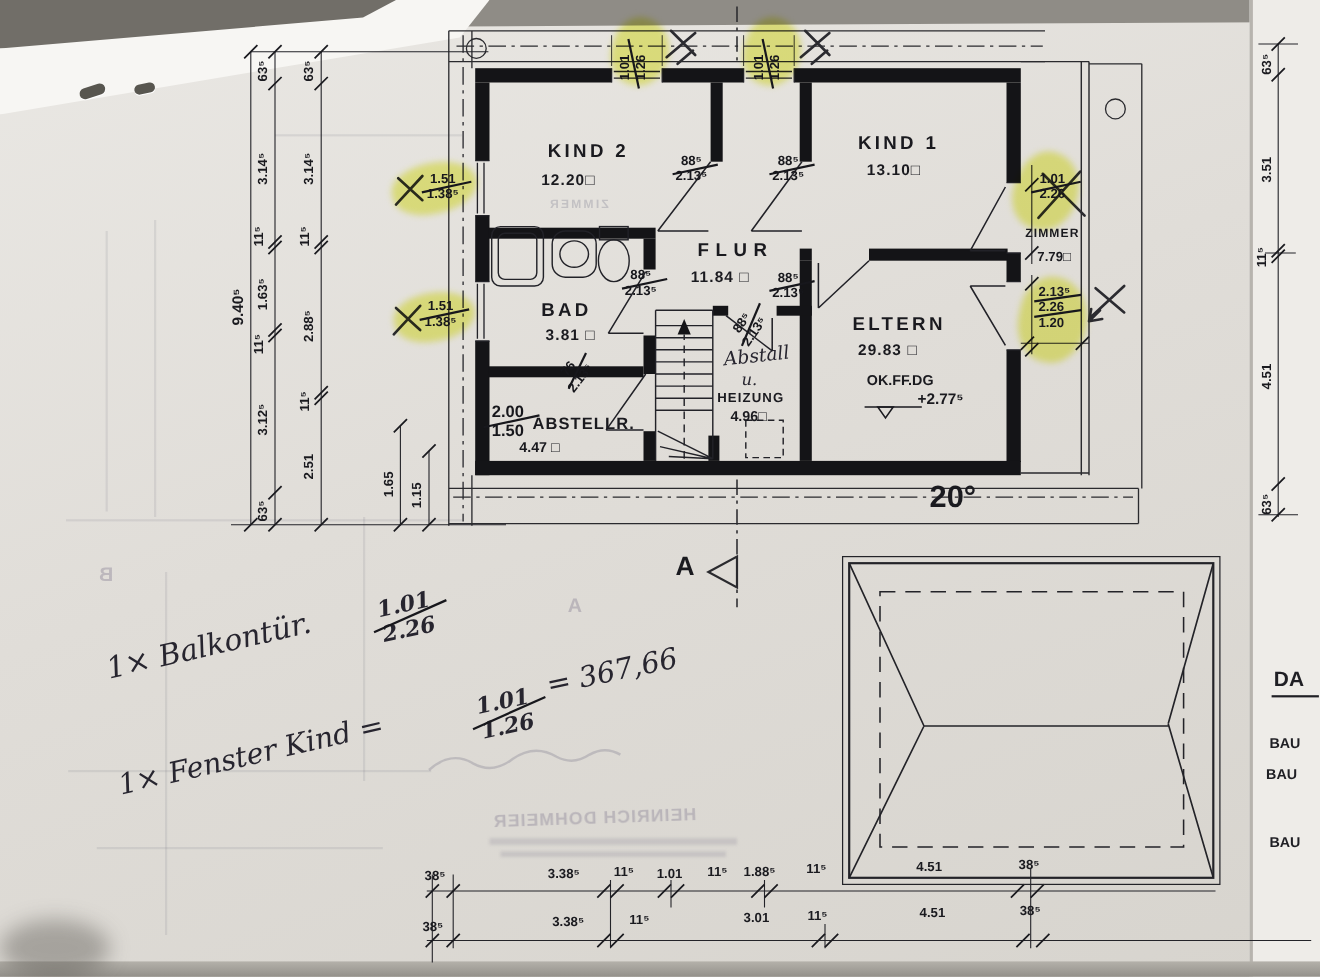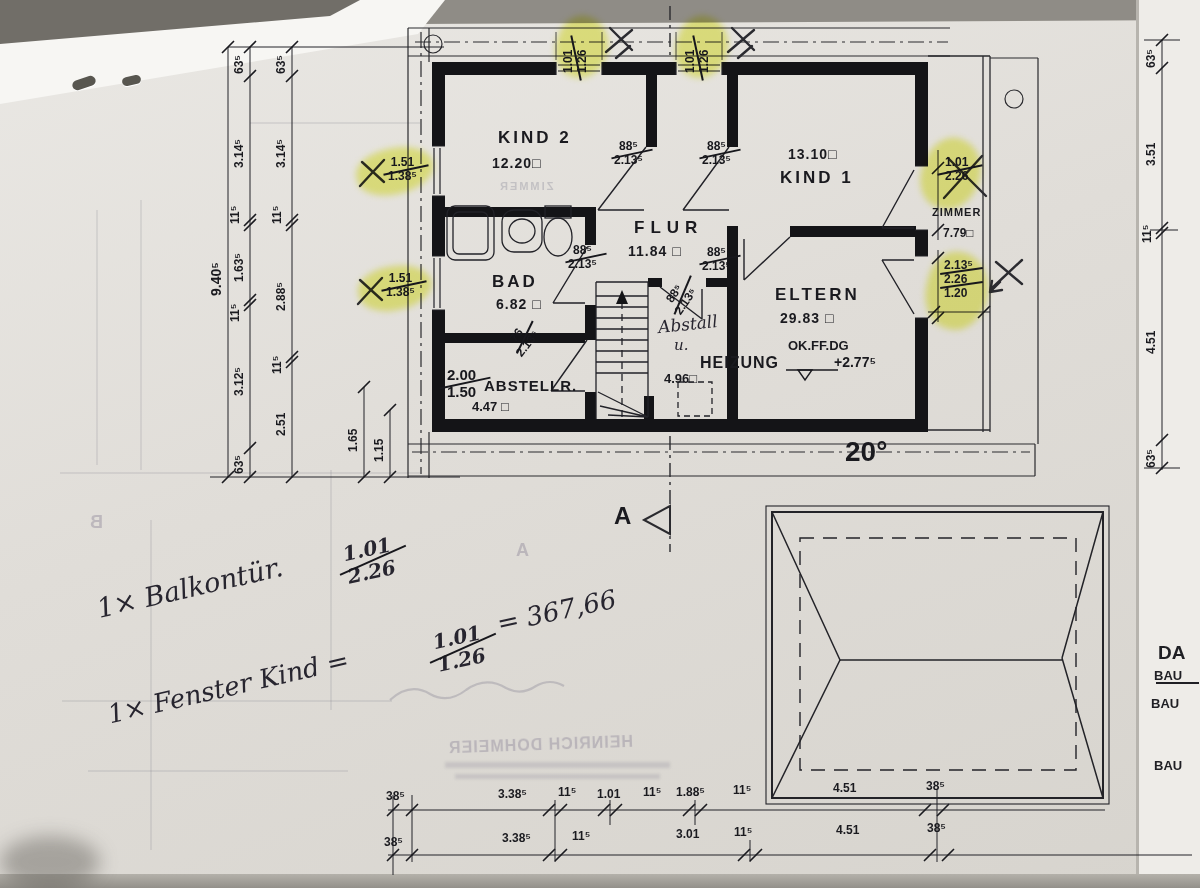--- a/index.html
+++ b/index.html
@@ -186,35 +186,35 @@
 
   <div class="hl" style="left:556px;top:16px;width:52px;height:62px;transform:rotate(18deg);"></div>
   <div class="hl" style="left:676px;top:16px;width:52px;height:62px;transform:rotate(18deg);"></div>
   <div class="hl" style="left:356px;top:148px;width:78px;height:46px;transform:rotate(-14deg);"></div>
   <div class="hl" style="left:358px;top:266px;width:74px;height:44px;transform:rotate(-12deg);"></div>
   <div class="hl" style="left:922px;top:138px;width:58px;height:72px;transform:rotate(24deg);"></div>
   <div class="hl" style="left:926px;top:252px;width:62px;height:78px;transform:rotate(12deg);"></div>
 
   <div class="lbl rname" style="left:498px;top:128px;">KIND 2</div>
   <div class="lbl rarea" style="left:492px;top:155px;">12.20□</div>
-  <div class="lbl rname" style="left:780px;top:120px;margin-top:48px;">KIND 1</div>
+  <div class="lbl rname" style="left:780px;top:120px;">KIND 1</div>
   <div class="lbl rarea" style="left:788px;top:146px;">13.10□</div>
   <div class="lbl rname" style="left:634px;top:218px;letter-spacing:6px;">FLUR</div>
   <div class="lbl rarea" style="left:628px;top:243px;">11.84 □</div>
   <div class="lbl rname" style="left:492px;top:272px;">BAD</div>
-  <div class="lbl rarea" style="left:496px;top:296px;">6.82 □</div>
+  <div class="lbl rarea" style="left:496px;top:296px;">3.81 □</div>
   <div class="frac" style="position:absolute;left:444px;top:366px;font-size:15px;">
     <span class="ftop">2.00</span>
     <span class="fbot">1.50</span>
   </div>
   <div class="lbl" style="left:484px;top:377px;font-size:15px;letter-spacing:1px;">ABSTELLR.</div>
   <div class="lbl" style="left:472px;top:399px;font-size:13px;">4.47 □</div>
   <div class="hand" style="left:658px;top:314px;font-size:17px;transform:rotate(-6deg);">Abstall</div>
   <div class="hand" style="left:674px;top:336px;font-size:15px;">u.</div>
-  <div class="lbl" style="left:652px;top:354px;font-size:16px;letter-spacing:1px;margin-left:48px;">HEIZUNG</div>
+  <div class="lbl" style="left:652px;top:354px;font-size:12px;letter-spacing:1px;">HEIZUNG</div>
   <div class="lbl" style="left:664px;top:371px;font-size:13px;">4.96□</div>
   <div class="lbl rname" style="left:775px;top:285px;">ELTERN</div>
   <div class="lbl rarea" style="left:780px;top:310px;">29.83 □</div>
   <div class="lbl" style="left:788px;top:338px;font-size:13px;">OK.FF.DG</div>
   <div class="lbl" style="left:792px;top:354px;font-size:14px;margin-left:42px;">+2.77⁵</div>
   <div class="lbl" style="left:932px;top:206px;font-size:11px;letter-spacing:1px;">ZIMMER</div>
   <div class="lbl" style="left:943px;top:226px;font-size:12px;">7.79□</div>
 
   <div class="frac" style="position:absolute;left:612px;top:140px;">
     <span class="ftop">88⁵</span>
@@ -315,21 +315,21 @@
     <span class="ftop">1.01</span>
     <span class="fbot">2.26</span>
   </div>
   <div class="hand" style="left:105px;top:672px;font-size:26px;transform:rotate(-13deg);">1× Fenster Kind =</div>
   <div class="frac hand" style="position:absolute;left:432px;top:626px;font-size:20px;font-style:italic;transform:rotate(-12deg);">
     <span class="ftop">1.01</span>
     <span class="fbot">1.26</span>
   </div>
   <div class="hand" style="left:496px;top:596px;font-size:26px;transform:rotate(-12deg);">= 367,66</div>
 
-  <div class="margin-lbl" style="left:1156px;top:642px;font-size:19px;border-bottom:2px solid #1f1f24;padding:0 14px 18px 2px;">DA</div>
+  <div class="margin-lbl" style="left:1156px;top:608px;font-size:19px;border-bottom:2px solid #1f1f24;padding:0 14px 2px 2px;">DA</div>
   <div class="margin-lbl" style="left:1154px;top:668px;font-size:13px;">BAU</div>
   <div class="margin-lbl" style="left:1151px;top:696px;font-size:13px;">BAU</div>
   <div class="margin-lbl" style="left:1154px;top:758px;font-size:13px;">BAU</div>
 
   <div class="bleed" style="left:448px;top:736px;font-size:16px;letter-spacing:1px;transform:scaleX(-1) rotate(2deg);">HEINRICH DOHMEIER</div>
   <div class="bar" style="left:445px;top:762px;width:225px;height:6px;"></div>
   <div class="bar" style="left:455px;top:774px;width:205px;height:5px;"></div>
   <div class="bleed" style="left:90px;top:512px;font-size:18px;">B</div>
   <div class="bleed" style="left:516px;top:540px;font-size:18px;">A</div>
   <div class="bleed" style="left:498px;top:180px;font-size:11px;letter-spacing:2px;color:rgba(120,120,138,.3);">ZIMMER</div>

